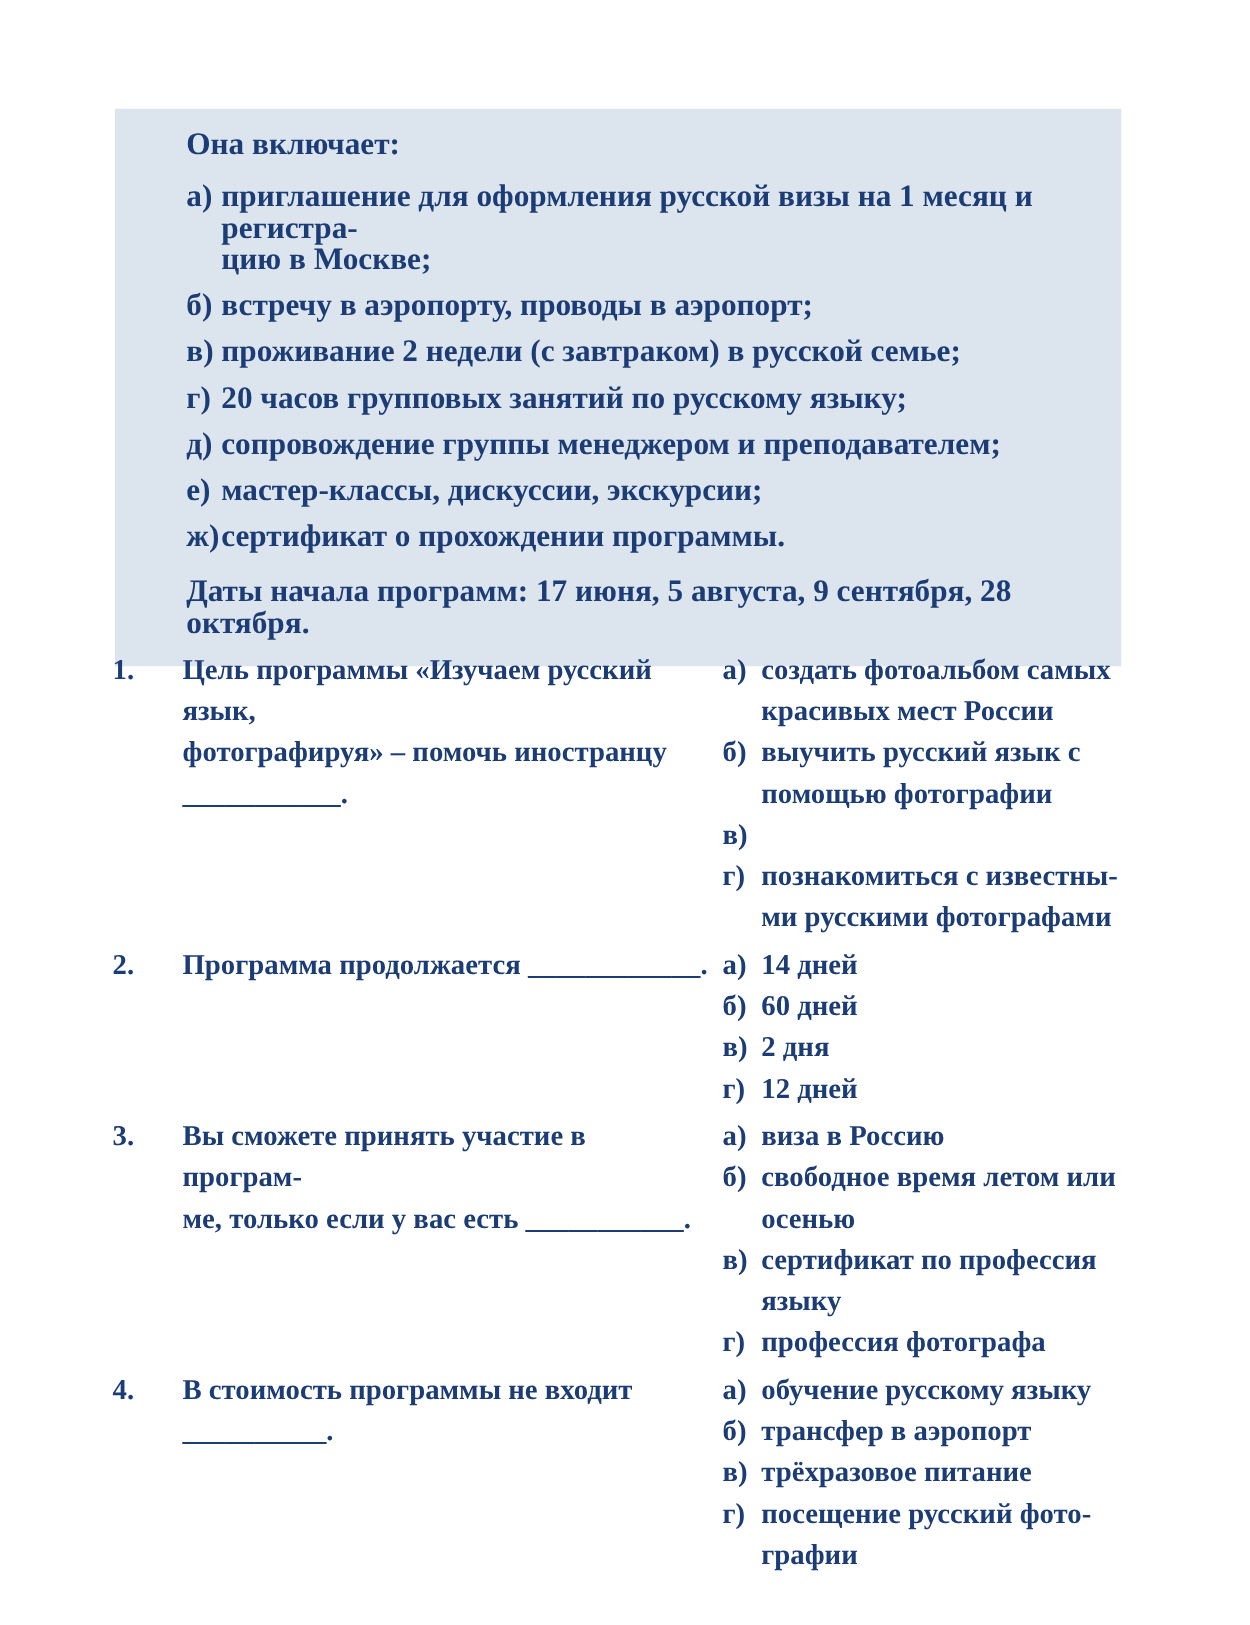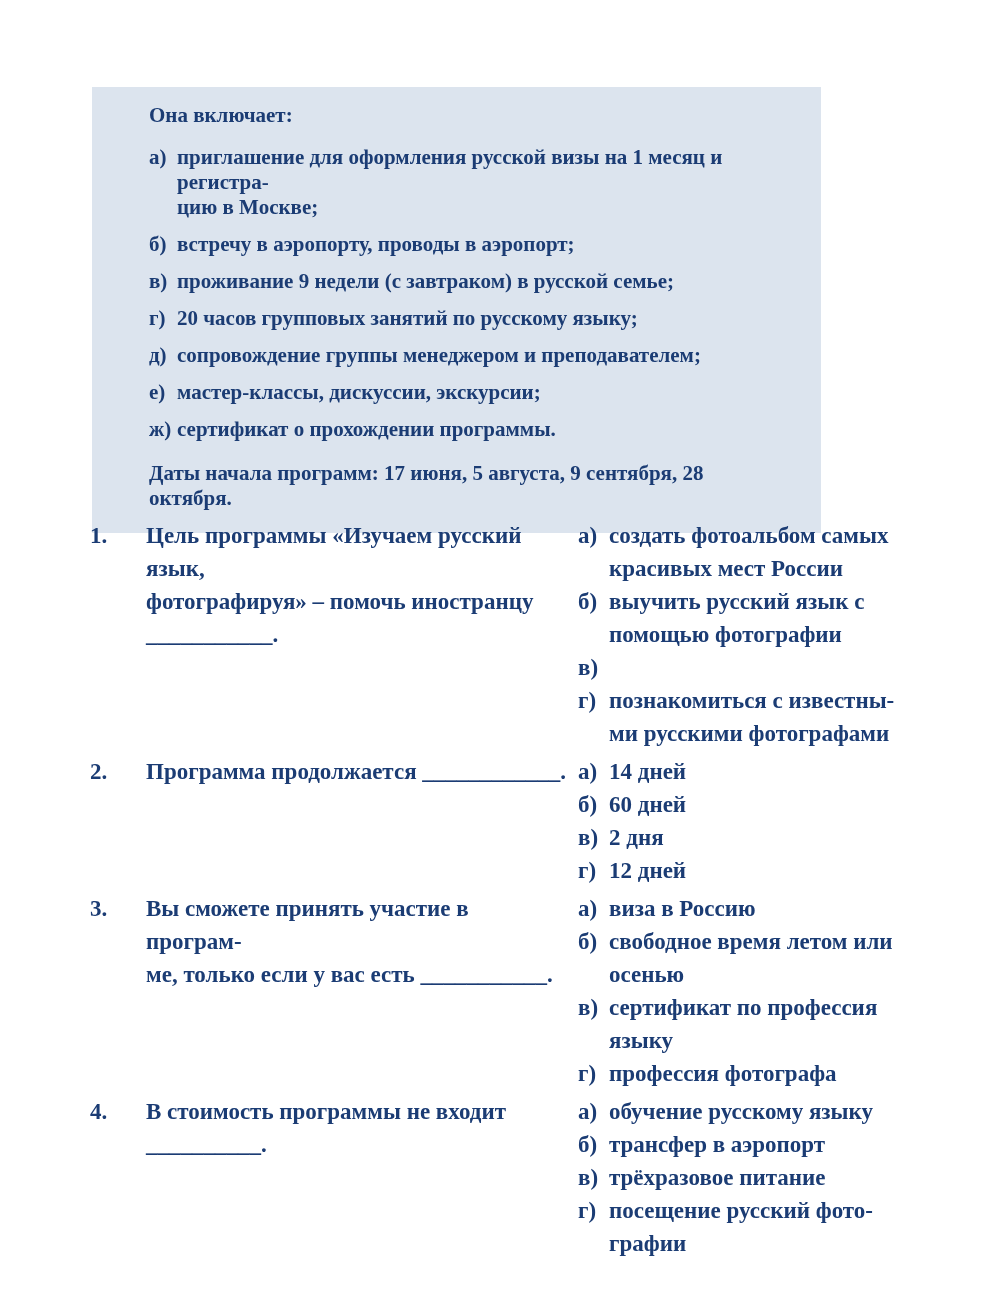--- a/index.html
+++ b/index.html
@@ -15,25 +15,25 @@
     font-weight: bold;
     color: #1b3c74;
     overflow: hidden;
   }
 
   
   .intro-box {
     position: absolute;
     left: 92px;
     top: 87px;
-    width: 729px;
+    width: 805px;
     box-sizing: border-box;
     background: #dce4ee;
     padding: 16px 38px 22px 57px;
-    font-size: 21px;
+    font-size: 25px;
     line-height: 25px;
   }
   .intro-lead {
     margin: 0 0 17px 0;
   }
   .ibox-item {
     display: flex;
     margin-bottom: 12px;
   }
   .ibox-label {
@@ -91,21 +91,21 @@
     <span class="ibox-label">а)</span>
     <span class="ibox-text">приглашение для оформления русской визы на 1 месяц и регистра-
 цию в Москве;</span>
   </div>
   <div class="ibox-item">
     <span class="ibox-label">б)</span>
     <span class="ibox-text">встречу в аэропорту, проводы в аэропорт;</span>
   </div>
   <div class="ibox-item">
     <span class="ibox-label">в)</span>
-    <span class="ibox-text">проживание 9 недели (с завтраком) в русской семье;</span>
+    <span class="ibox-text">проживание 2 недели (с завтраком) в русской семье;</span>
   </div>
   <div class="ibox-item">
     <span class="ibox-label">г)</span>
     <span class="ibox-text">20 часов групповых занятий по русскому языку;</span>
   </div>
   <div class="ibox-item">
     <span class="ibox-label">д)</span>
     <span class="ibox-text">сопровождение группы менеджером и преподавателем;</span>
   </div>
   <div class="ibox-item">

